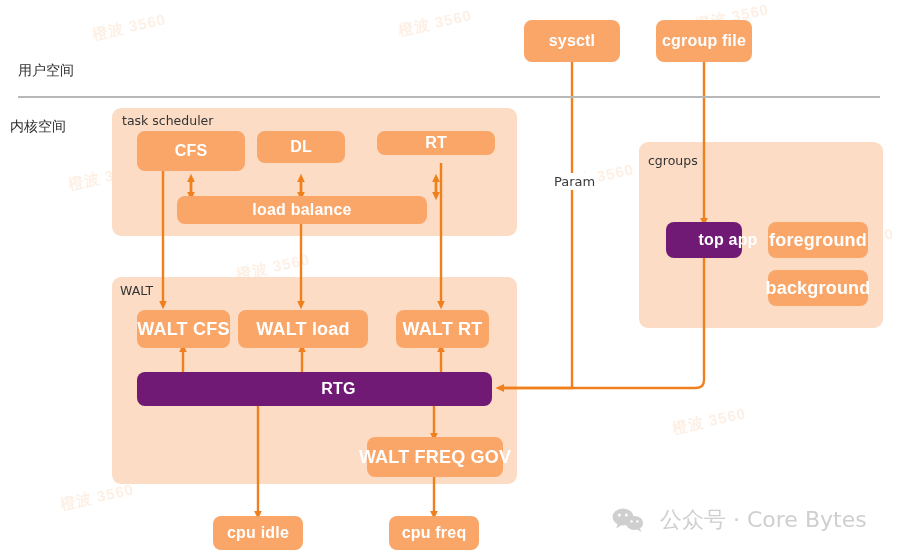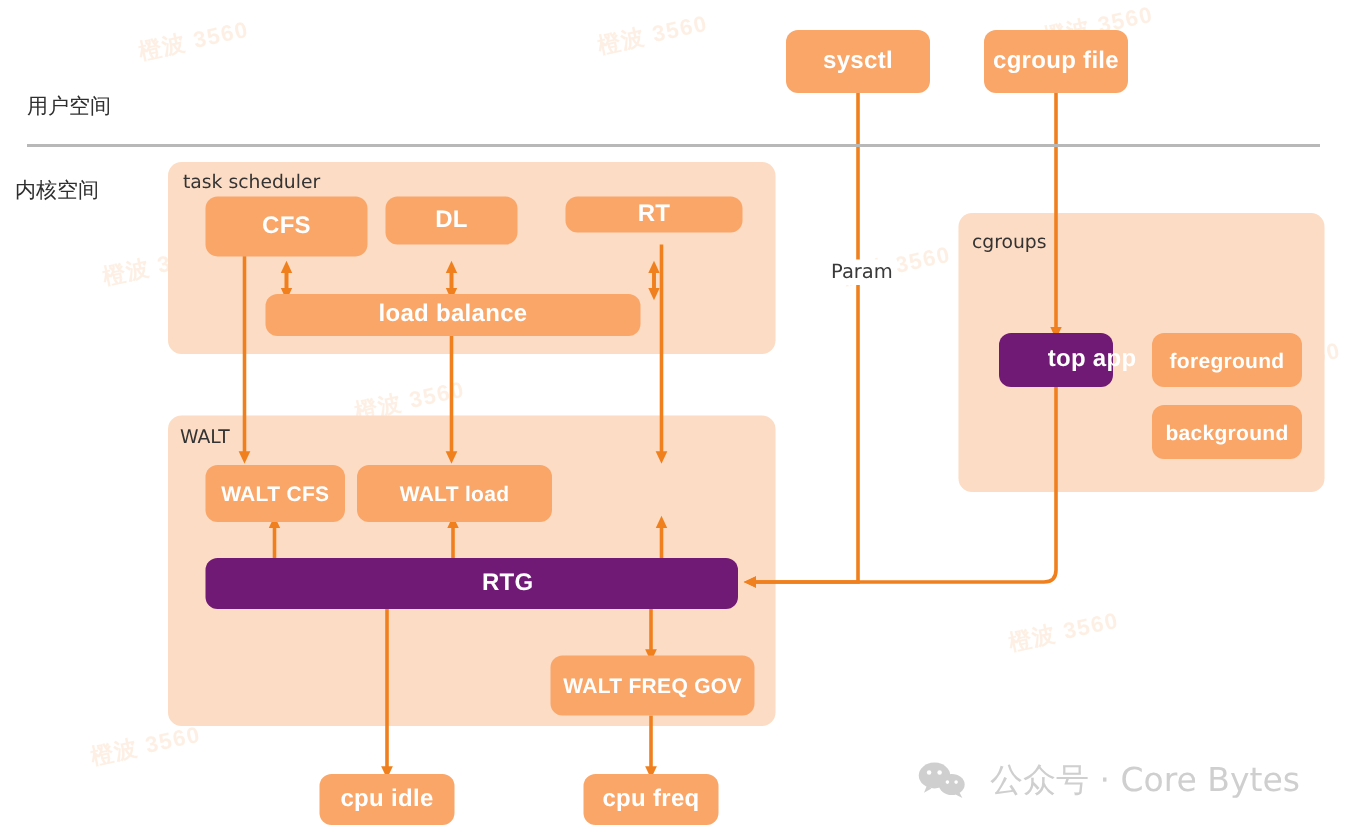--- a/index.html
+++ b/index.html
@@ -65,21 +65,21 @@
     border-radius:8px;
     background:#f9a668;
     color:#ffffff;
     font-weight:700;
     font-size:16px;
     letter-spacing:.2px;
     white-space:nowrap;
     box-sizing:border-box;
   }
   .node.strong{background:#701a75;padding-left:48px;}
-  .node.small{font-size:14px;}
+  .node.small{font-size:18px;}
 
   
   .edge-label{
     position:absolute;
     font-size:13px;
     color:#3a3a3a;
     font-family:"DejaVu Sans","Liberation Sans",sans-serif;
     background:#ffffff;
     padding:1px 3px;
     white-space:nowrap;
@@ -172,20 +172,21 @@
   <div class="node" style="left:524px;top:20px;width:96px;height:42px;">sysctl</div>
   <div class="node" style="left:656px;top:20px;width:96px;height:42px;">cgroup file</div>
 
   <div class="node" style="left:137px;top:131px;width:108px;height:40px;">CFS</div>
   <div class="node" style="left:257px;top:131px;width:88px;height:32px;">DL</div>
   <div class="node" style="left:377px;top:131px;width:118px;height:24px;">RT</div>
   <div class="node" style="left:177px;top:196px;width:250px;height:28px;">load balance</div>
 
   <div class="node small" style="left:137px;top:310px;width:93px;height:38px;">WALT CFS</div>
   <div class="node small" style="left:238px;top:310px;width:130px;height:38px;">WALT load</div>
+  <div class="node small" style="left:396px;top:310px;width:93px;height:38px;">WALT RT</div>
   <div class="node strong" style="left:137px;top:372px;width:355px;height:34px;">RTG</div>
   <div class="node small" style="left:367px;top:437px;width:136px;height:40px;">WALT FREQ GOV</div>
 
   <div class="node strong" style="left:666px;top:222px;width:76px;height:36px;">top app</div>
   <div class="node small" style="left:768px;top:222px;width:100px;height:36px;">foreground</div>
   <div class="node small" style="left:768px;top:270px;width:100px;height:36px;">background</div>
 
   <div class="node" style="left:213px;top:516px;width:90px;height:34px;">cpu idle</div>
   <div class="node" style="left:389px;top:516px;width:90px;height:34px;">cpu freq</div>
 

